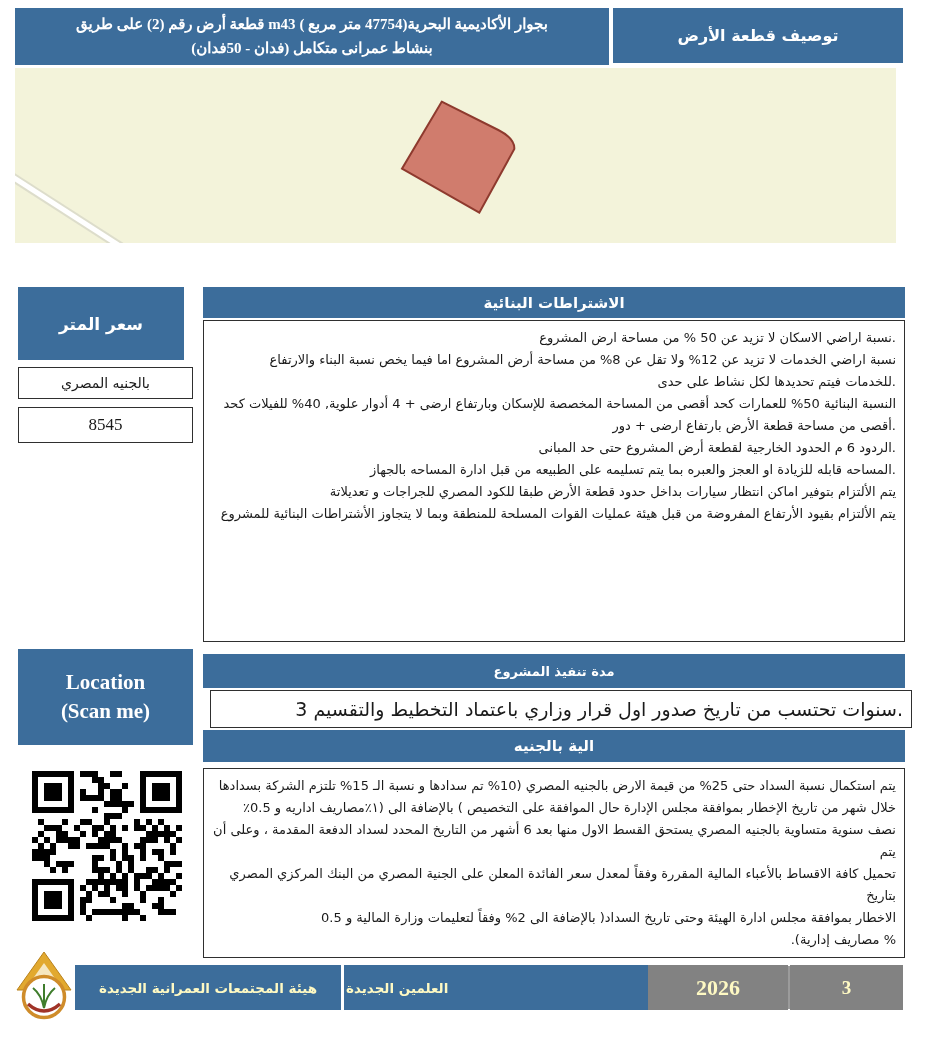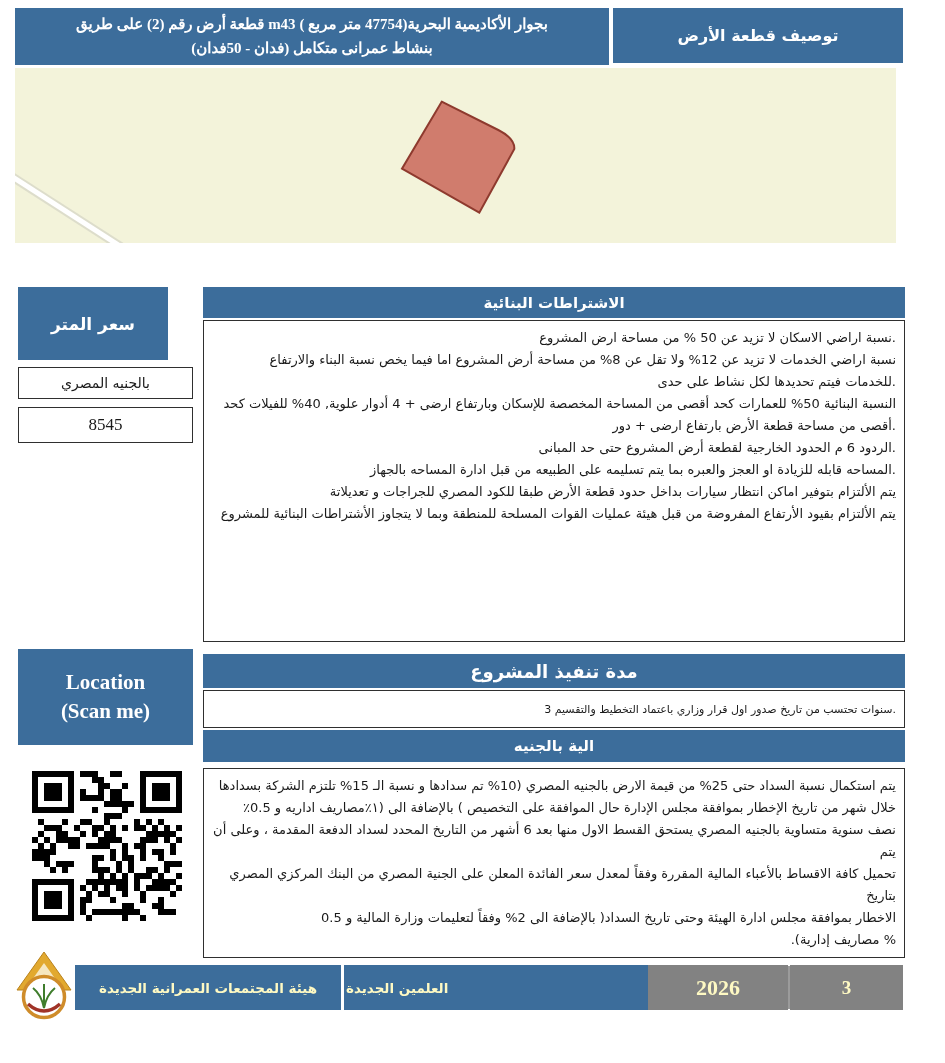--- a/index.html
+++ b/index.html
@@ -16,34 +16,34 @@
   
   #hdr-left{left:15px;top:8px;width:594px;height:57px;font-size:15px;line-height:1.55;flex-direction:column;font-family:Liberation Serif, serif;}
   #hdr-right{left:613px;top:8px;width:290px;height:55px;font-size:16px;}
   
   #map{left:15px;top:68px;width:881px;height:175px;background:var(--map_bg);}
   #map svg{display:block;}
   .plot{fill:var(--plot_fill);stroke:var(--plot_stroke);stroke-width:2;}
   .road-casing{stroke:var(--road_casing);stroke-width:9;fill:none;}
   .road{stroke:#ffffff;stroke-width:5;fill:none;}
   
-  #price-label{left:18px;top:287px;width:150px;height:73px;font-size:17px;}
+  #price-label{left:18px;top:287px;width:166px;height:73px;font-size:17px;}
   #currency{left:18px;top:367px;width:175px;height:32px;display:flex;align-items:center;justify-content:center;font-size:14px;}
   #price-value{left:18px;top:407px;width:175px;height:36px;display:flex;align-items:center;justify-content:center;
     font-family:"Liberation Serif","DejaVu Serif",serif;font-size:17px;}
   #location-box{left:18px;top:649px;width:175px;height:96px;font-size:21px;line-height:1.4;
     font-family:"Liberation Serif","DejaVu Serif",serif;flex-direction:column;}
   #qr{left:32px;top:771px;width:150px;height:150px;}
   
   #req-hdr{left:203px;top:287px;width:702px;height:31px;font-size:15px;}
   #req-body{left:203px;top:320px;width:702px;height:322px;padding:6px 8px 0 8px;direction:rtl;text-align:right;
     font-size:13px;line-height:22px;}
-  #dur-hdr{left:203px;top:654px;width:702px;height:34px;font-size:18px;}
-  #dur-row{left:203px;top:690px;width:702px;height:38px;display:flex;align-items:center;direction:rtl;text-align:right;
-    padding:0 8px;font-size:11px;}
+  #dur-hdr{left:203px;top:654px;width:702px;height:34px;font-size:13px;}
+  #dur-row{left:210px;top:690px;width:702px;height:38px;display:flex;align-items:center;direction:rtl;text-align:right;
+    padding:0 8px;font-size:19px;}
   #pay-hdr{left:203px;top:730px;width:702px;height:32px;font-size:15px;}
   #pay-body{left:203px;top:768px;width:702px;height:190px;padding:6px 8px 0 8px;direction:rtl;text-align:right;
     font-size:13px;line-height:22px;}
   .rtl-line{direction:rtl;unicode-bidi:plaintext;}
   
   .f-cell{top:965px;height:45px;display:flex;align-items:center;color:#fef9c3;font-weight:bold;}
   #f-authority{left:75px;width:266px;background:var(--accent_blue);justify-content:center;font-size:13.5px;}
   #f-div1{left:341px;top:965px;width:3px;height:45px;background:#fff;}
   #f-city{left:344px;width:304px;background:var(--accent_blue);justify-content:flex-end;direction:rtl;padding-left:2px;font-size:13.5px;}
   #f-year{left:648px;width:140px;background:var(--footer_gray);justify-content:center;

